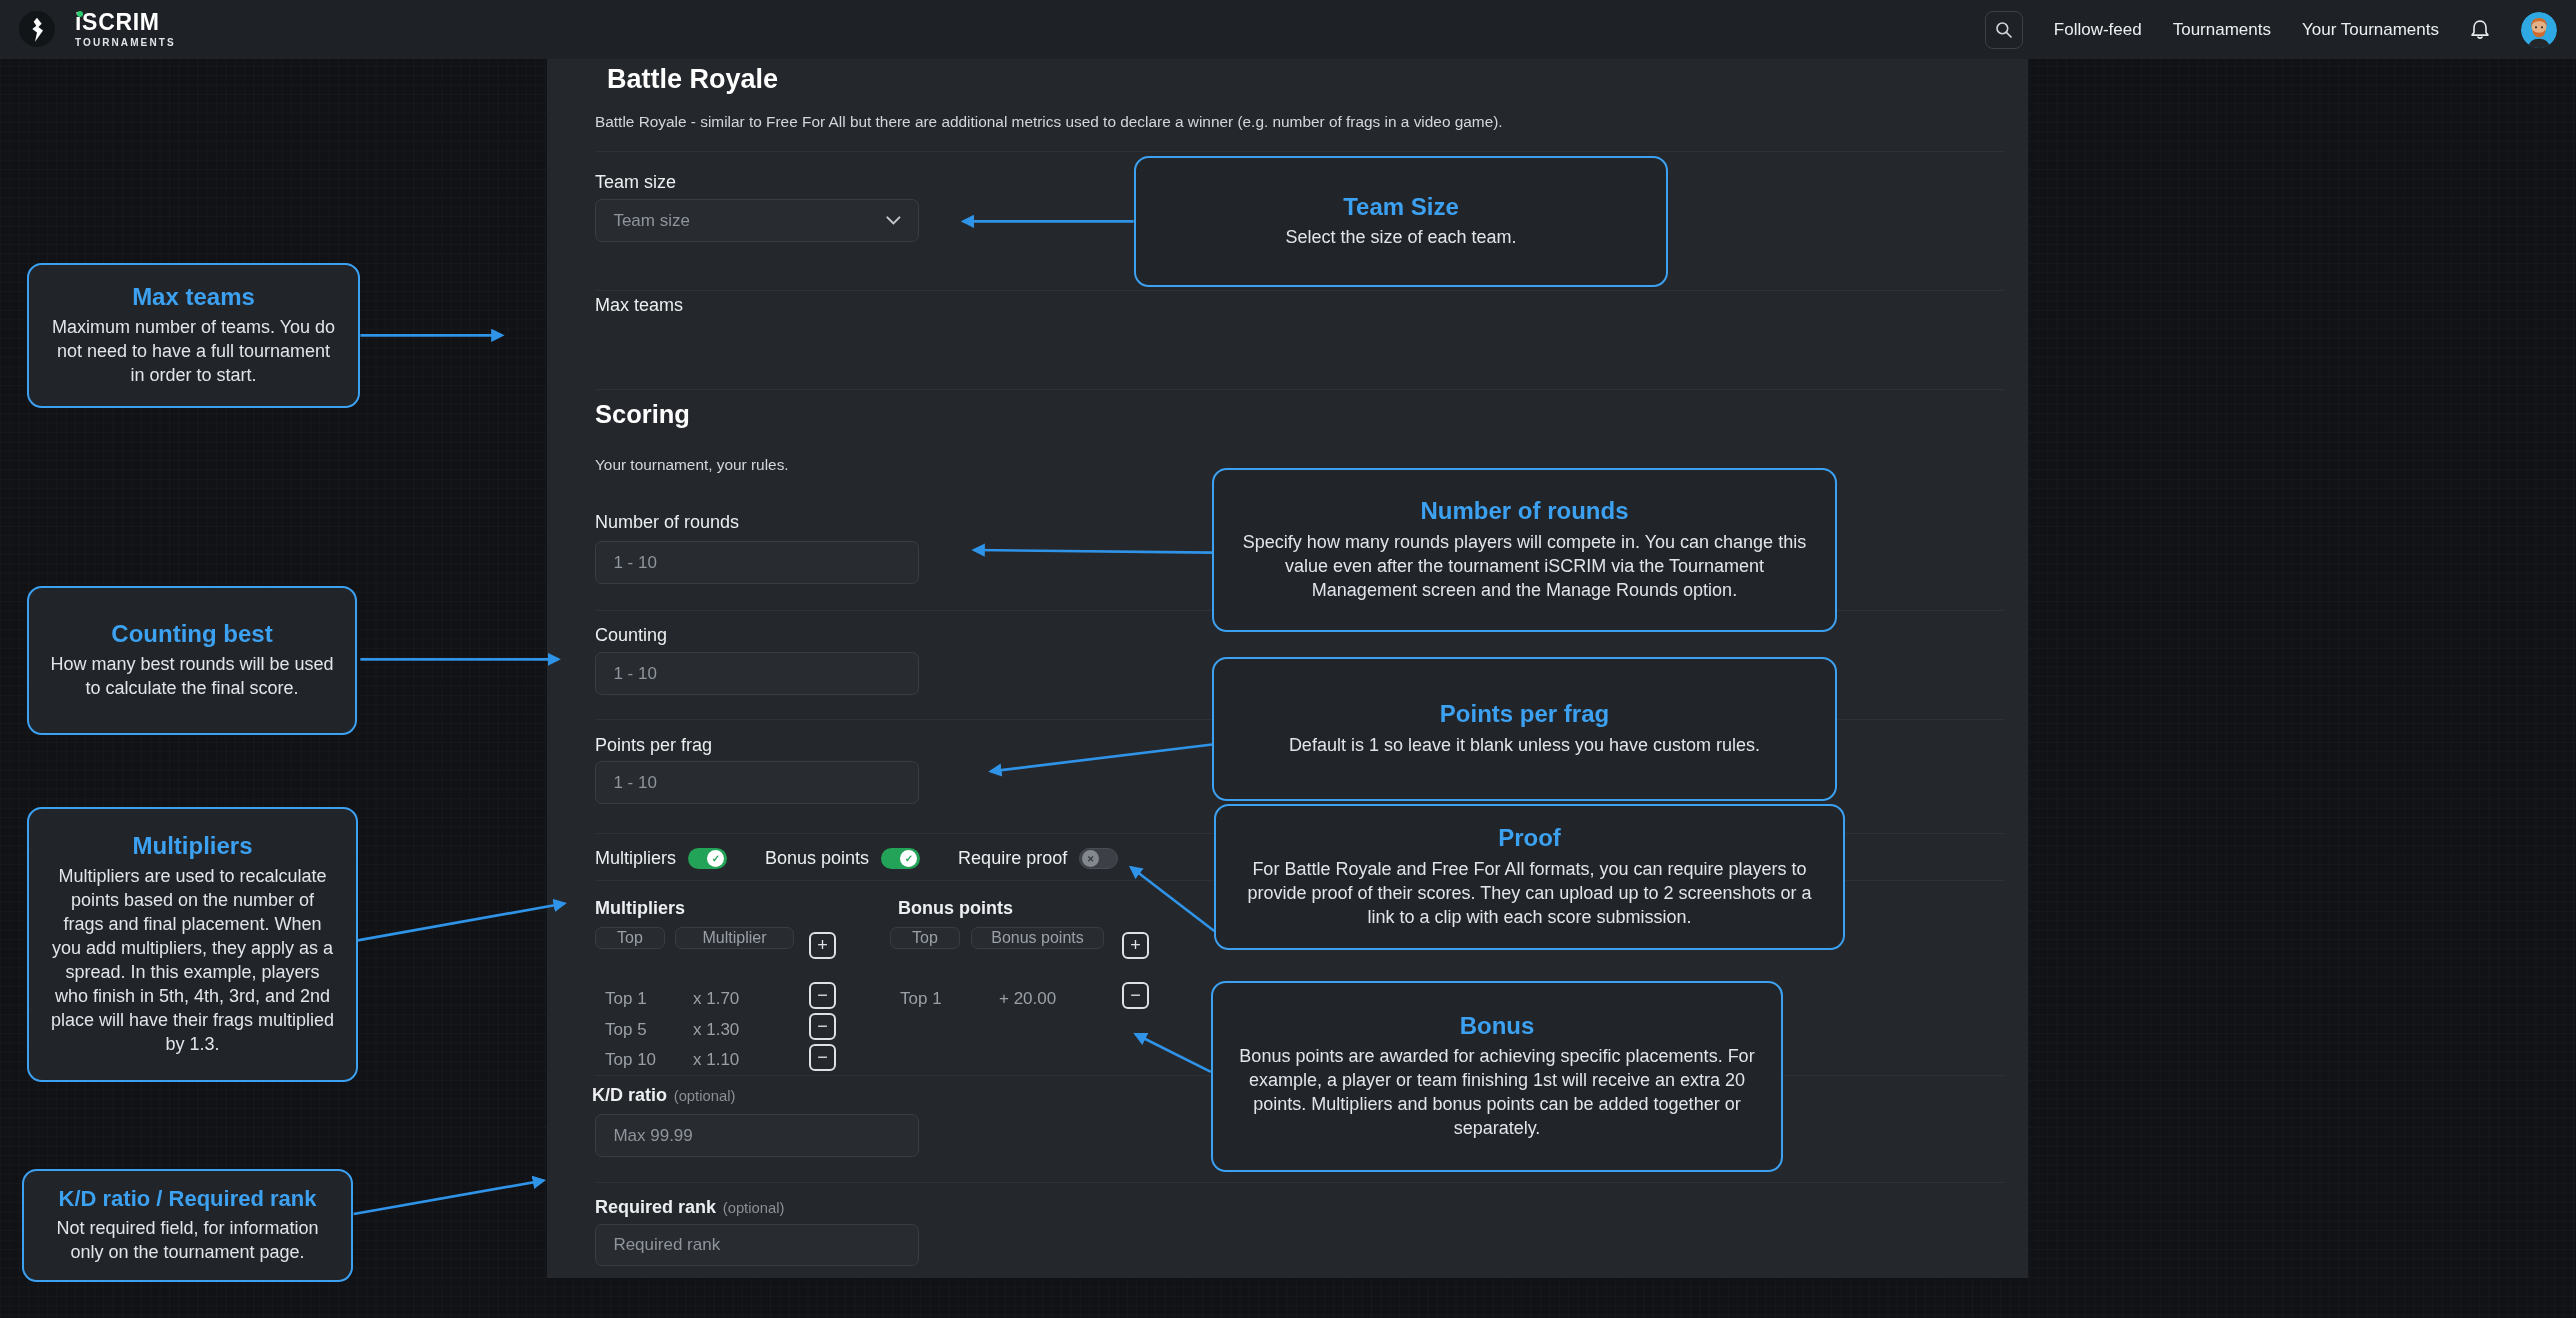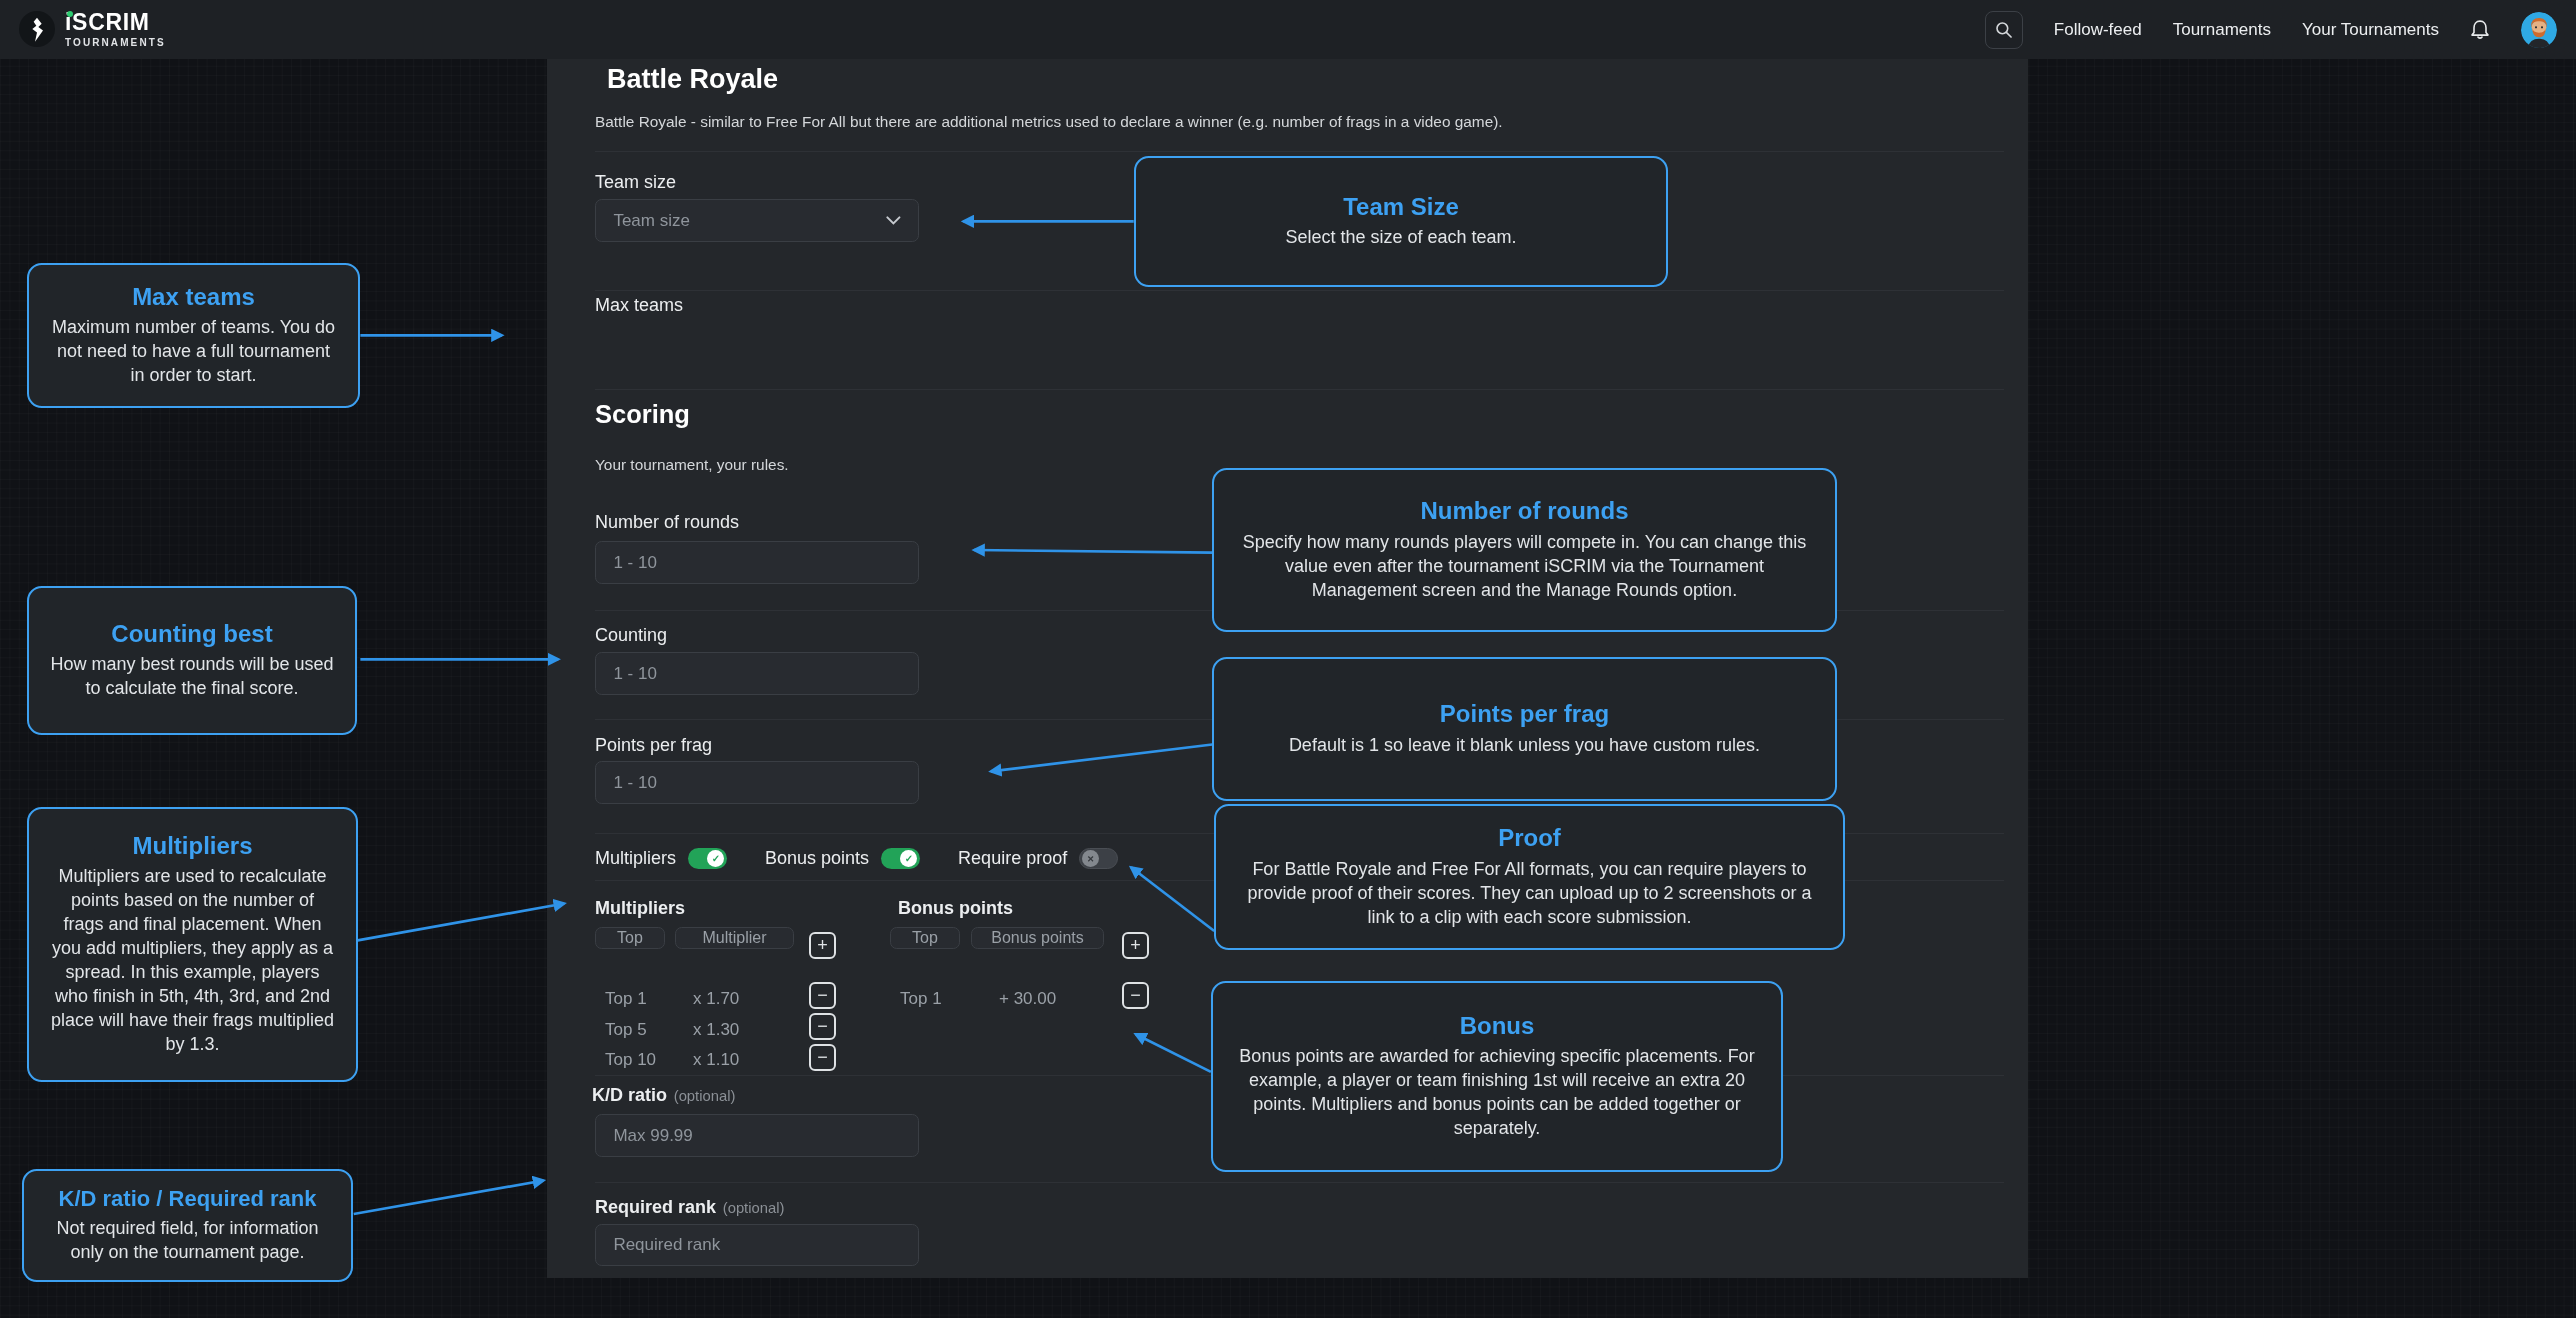--- a/index.html
+++ b/index.html
@@ -11,21 +11,21 @@
       linear-gradient(90deg, rgba(255,255,255,0.022) 0.7px, transparent 0.7px);
     background-size:9.4px 9.4px;
     color:#e8eaec;
   }
   .page { position:relative; width:2576px; height:1318px; }
 
   
   .navbar { position:absolute; left:0; top:0; width:2576px; height:59px;
     background:#1e2125; display:flex; align-items:center; justify-content:space-between;
     padding:0 19px; z-index:4; }
-  .nav-left { display:flex; align-items:center; gap:10px; }
+  .nav-left { display:flex; align-items:center; gap:20px; }
   .logo-circle { width:36px; height:36px; border-radius:50%; background:#121518;
     display:flex; align-items:center; justify-content:center; }
   .logo-text { display:flex; flex-direction:column; line-height:1; position:relative; }
   .logo-title { font-size:23px; font-weight:800; letter-spacing:0.7px; color:#ffffff; }
   .logo-i-dot { position:absolute; left:2px; top:-0.7px; width:6px; height:6px;
     border-radius:50%; background:#2ecc71; }
   .logo-subtitle { font-size:10px; font-weight:600; letter-spacing:2.1px; color:#e2e4e7; margin-top:3.4px; }
   .nav-right { display:flex; align-items:center; gap:31px; }
   .search-btn { width:38px; height:38px; border:0.7px solid #3c4046; border-radius:8px;
     display:flex; align-items:center; justify-content:center; cursor:pointer; }
@@ -205,21 +205,21 @@
     <span class="row-txt" style="left:58px; top:991px;">Top 10</span>
     <span class="row-txt" style="left:146px; top:991px;">x 1.10</span>
     <button class="sq-btn" style="left:262px; top:985px;"><span>−</span></button>
 
     <h3 class="abs field-label" style="left:351px; top:839px;">Bonus points</h3>
     <input class="th-input" style="left: 343px; top: 868px; width: 70px;" placeholder="Top">
     <input class="th-input" style="left: 424px; top: 868px; width: 133px;" placeholder="Bonus points">
     <button class="sq-btn" style="left:575px; top:873px;"><span>+</span></button>
 
     <span class="row-txt" style="left:353px; top:930px;">Top 1</span>
-    <span class="row-txt" style="left:452px; top:930px;">+ 30.00</span>
+    <span class="row-txt" style="left:452px; top:930px;">+ 20.00</span>
     <button class="sq-btn" style="left:575px; top:923px;"><span>−</span></button>
 
     <div class="divider" style="top:1016px;"></div>
 
     <label class="abs field-label bold" style="left:32px; top:1026px;margin-left:13px;">
       <span>K/D ratio</span><span class="optional">(optional)</span>
     </label>
     <input class="abs input" style="left: 48px; top: 1055px;" placeholder="Max 99.99">
 
     <div class="divider" style="top:1123px;"></div>

